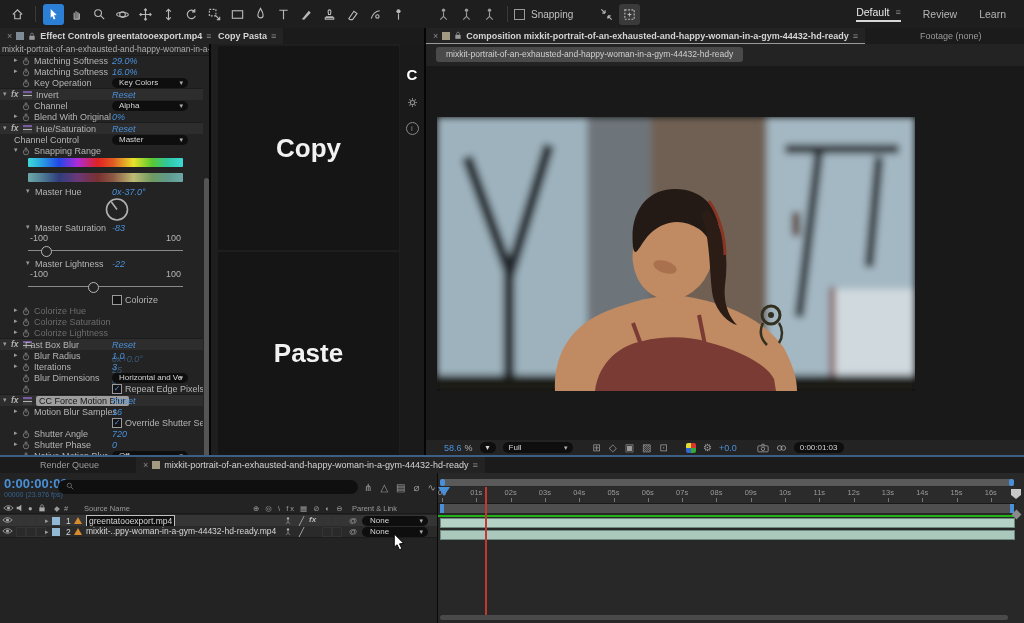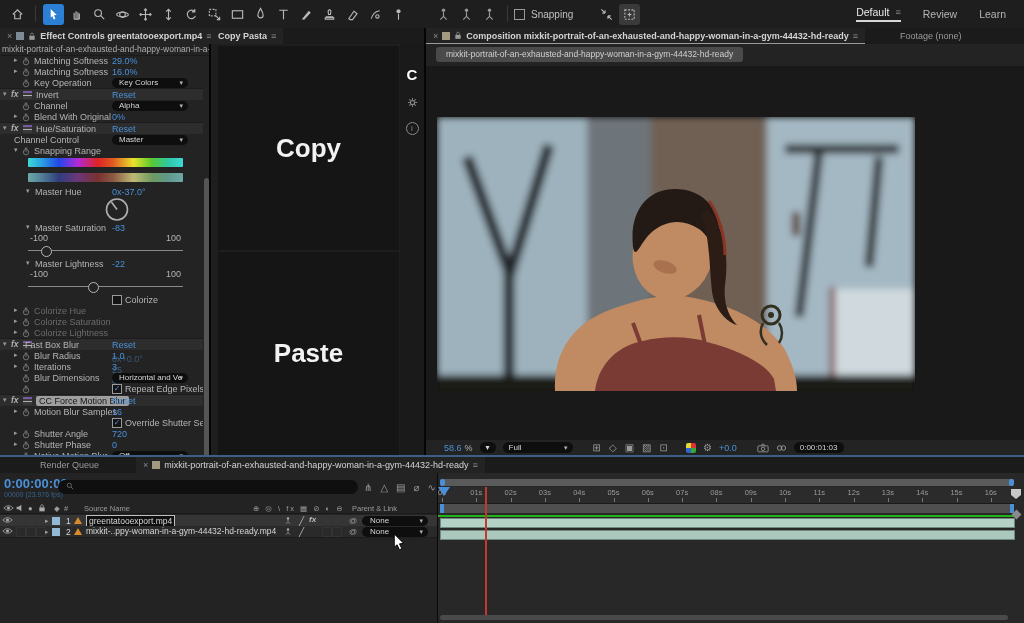--- a/index.html
+++ b/index.html
@@ -27,21 +27,21 @@
   .minisq{width:8px;height:8px;background:#a39a82;display:inline-block;}
   .hamb{color:#8a8a8a;font-size:9px;}
   .closex{color:#8a8a8a;font-size:9px;}
   
   #ec-panel{position:absolute;left:0;top:28px;width:209px;height:427px;background:#232323;border-right:2px solid #050505;}
   #ec-compname{position:absolute;left:0;top:16px;right:0;height:11px;font-size:8.5px;color:#adadad;
                white-space:nowrap;overflow:hidden;background:#232323;border-bottom:1px solid #1a1a1a;line-height:11px;padding-left:2px;}
   #ec-rows{position:absolute;left:0;top:27px;right:6px;bottom:0;overflow:hidden;font-size:9px;}
   .ecr{position:relative;width:100%;}
   .ecr .lbl{position:absolute;top:1px;color:#b4b4b4;white-space:nowrap;}
-  .ecr .val{position:absolute;top:1px;left:112px;color:#4a90d9;white-space:nowrap;}
+  .ecr .val{position:absolute;top:1px;left:112px;color:#4a90d9;white-space:nowrap;font-style:italic;}
   .ecr.dim .lbl{color:#6b6b6b;} .ecr.dim .val{color:#3a5a78;margin-top:48px;}
   .ecr .tw{position:absolute;top:1px;font-size:7px;color:#9a9a9a;}
   .ecr .sw{position:absolute;left:22px;top:2px;}
   .ecr.ehead{background:#2d2d2d;border-top:1px solid #1c1c1c;}
   .fxb{position:absolute;left:11px;top:0;font-style:italic;font-size:8.5px;color:#b0b0b0;font-weight:bold;}
   .chip{position:absolute;left:23px;top:1.5px;width:9px;height:8px;background:linear-gradient(180deg,#7a5aa0 0 2px,#3a3a3a 2px 4px,#b0b0b0 4px 5px,#3a3a3a 5px 8px);}
   .selname{background:#9e9e9e;color:#161616;padding:0 3px;border-radius:2px;}
   .ddp{position:absolute;left:112px;top:0.5px;width:76px;height:10px;background:#0e0e0e;border-radius:6px;
        color:#d6d6d6;font-size:8px;line-height:10px;padding-left:7px;box-sizing:border-box;}
   .ddp:after{content:"▾";position:absolute;right:5px;top:0;color:#b0b0b0;font-size:7px;}
@@ -626,21 +626,21 @@
         <span class="minisq"></span>
         <span class="icn">
             <svg width="8" height="9" viewBox="0 0 12 12">
               <rect x="2" y="5" width="8" height="6" fill="#9a9a9a"></rect>
               <path d="M4 5 V3 a2 2 0 0 1 4 0 V5" fill="none" stroke="#9a9a9a"></path>
             </svg>
           </span>
         <b>Composition mixkit-portrait-of-an-exhausted-and-happy-woman-in-a-gym-44432-hd-ready</b>
         <span class="hamb">≡</span>
       </div>
-      <div class="tab" style="margin-left:28px">
+      <div class="tab" style="margin-left:48px">
           <span>Footage (none)</span>
         </div>
 
     </div>
     <div id="comp-crumbrow">
       <div id="comp-crumb">mixkit-portrait-of-an-exhausted-and-happy-woman-in-a-gym-44432-hd-ready</div>
     </div>
     <div id="viewer">
 
       <div id="video">

